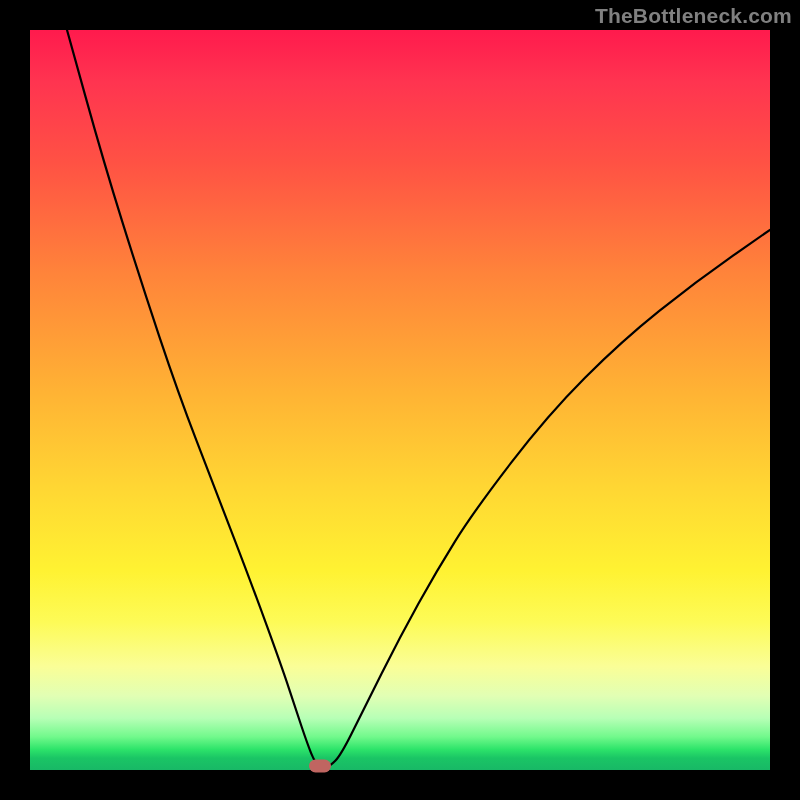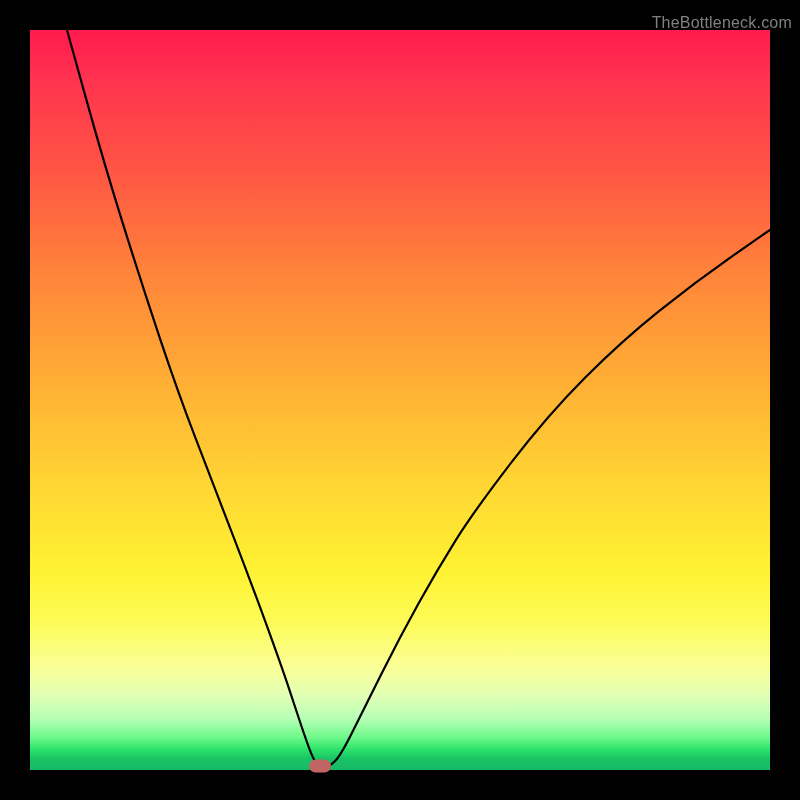--- a/index.html
+++ b/index.html
@@ -42,25 +42,25 @@
       #18b866 100%);
   }
   .curve-svg {
     position: absolute;
     inset: 0;
     width: 100%;
     height: 100%;
   }
   .watermark {
     position: absolute;
-    top: 14px;
+    top: 4px;
     right: 8px;
     color: #808080;
-    font-size: 16px;
-    font-weight: 400;
+    font-size: 21px;
+    font-weight: 700;
     letter-spacing: 0.2px;
   }
   .marker {
     position: absolute;
     width: 22px;
     height: 13px;
     border-radius: 7px;
     background: #c06561;
     transform: translate(-50%, -50%);
   }

